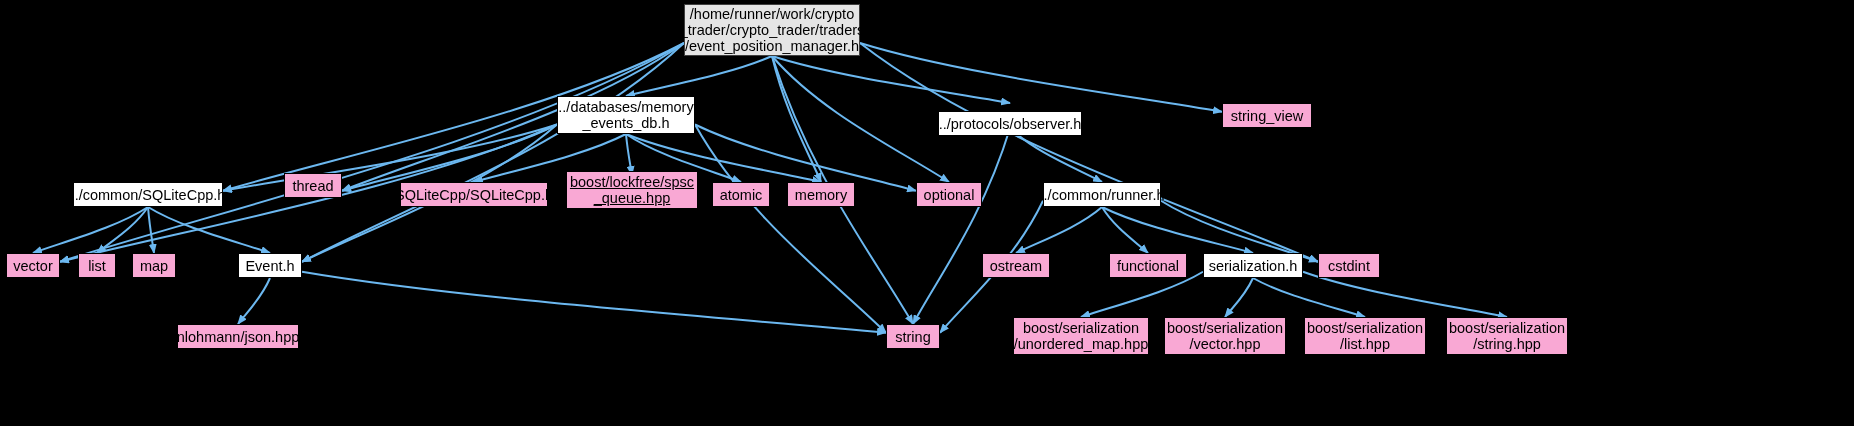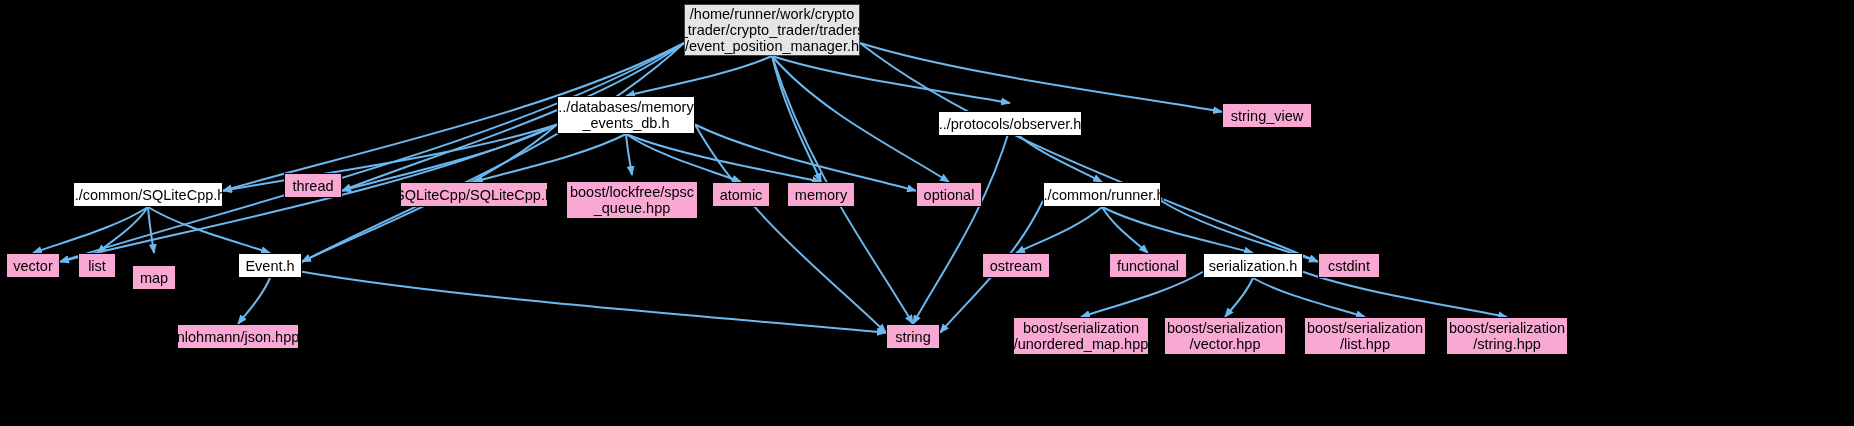--- a/index.html
+++ b/index.html
@@ -104,29 +104,29 @@
       <div class="node root" style="left: 684px; top: 4px; width: 176px; height: 52px;">/home/runner/work/crypto
 _trader/crypto_trader/traders
 /event_position_manager.h</div>
       <div class="node white" style="left: 557px; top: 96px; width: 138px; height: 38px;">../databases/memory
 _events_db.h</div>
       <div class="node white" style="left: 938px; top: 103px; width: 144px; height: 25px; margin-top: 8px;">../protocols/observer.h</div>
       <div class="node plain" style="left: 1222px; top: 103px; width: 90px; height: 25px;">string_view</div>
       <div class="node white" style="left: 73px; top: 182px; width: 150px; height: 25px;">../common/SQLiteCpp.h</div>
       <div class="node plain" style="left: 284px; top: 173px; width: 58px; height: 25px;">thread</div>
       <div class="node plain" style="left: 400px; top: 182px; width: 148px; height: 25px;">SQLiteCpp/SQLiteCpp.h</div>
-      <div class="node plain" style="left: 566px; top: 181px; width: 132px; height: 38px;">boost/lockfree/spsc
+      <div class="node plain" style="left: 566px; top: 171px; width: 132px; height: 38px; text-decoration: underline;">boost/lockfree/spsc
 _queue.hpp</div>
       <div class="node plain" style="left: 712px; top: 182px; width: 58px; height: 25px;">atomic</div>
       <div class="node plain" style="left: 787px; top: 182px; width: 68px; height: 25px;">memory</div>
       <div class="node plain" style="left: 916px; top: 182px; width: 66px; height: 25px;">optional</div>
       <div class="node white" style="left: 1043px; top: 182px; width: 118px; height: 25px;">../common/runner.h</div>
       <div class="node plain" style="left: 6px; top: 253px; width: 54px; height: 25px;">vector</div>
       <div class="node plain" style="left: 78px; top: 253px; width: 38px; height: 25px;">list</div>
-      <div class="node plain" style="left: 132px; top: 253px; width: 44px; height: 25px; margin-top: 12px;">map</div>
+      <div class="node plain" style="left: 132px; top: 253px; width: 44px; height: 25px;">map</div>
       <div class="node white" style="left: 238px; top: 253px; width: 64px; height: 25px;">Event.h</div>
       <div class="node plain" style="left: 982px; top: 253px; width: 68px; height: 25px;">ostream</div>
       <div class="node plain" style="left: 1109px; top: 253px; width: 78px; height: 25px;">functional</div>
       <div class="node white" style="left: 1203px; top: 253px; width: 100px; height: 25px;">serialization.h</div>
       <div class="node plain" style="left: 1318px; top: 253px; width: 62px; height: 25px;">cstdint</div>
       <div class="node plain" style="left: 177px; top: 324px; width: 122px; height: 25px;">nlohmann/json.hpp</div>
       <div class="node plain" style="left: 886px; top: 324px; width: 54px; height: 25px;">string</div>
       <div class="node plain" style="left: 1013px; top: 317px; width: 136px; height: 38px;">boost/serialization
 /unordered_map.hpp</div>
       <div class="node plain" style="left: 1164px; top: 317px; width: 122px; height: 38px;">boost/serialization

